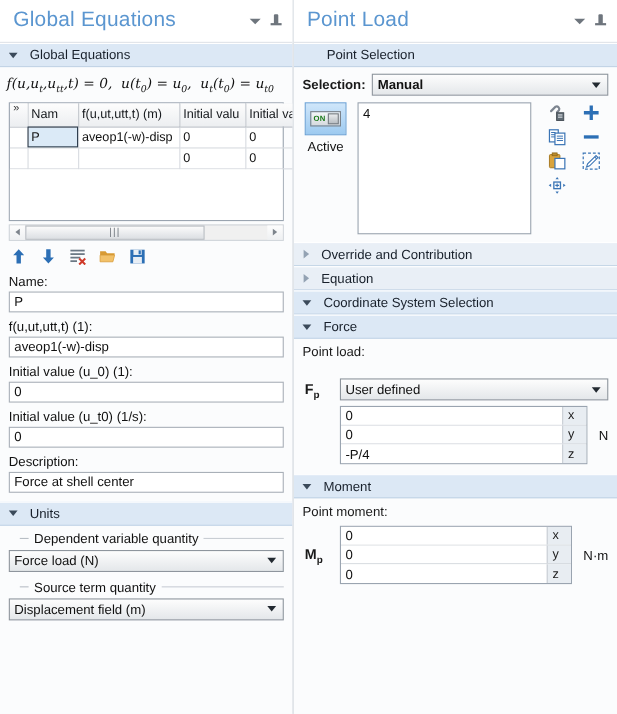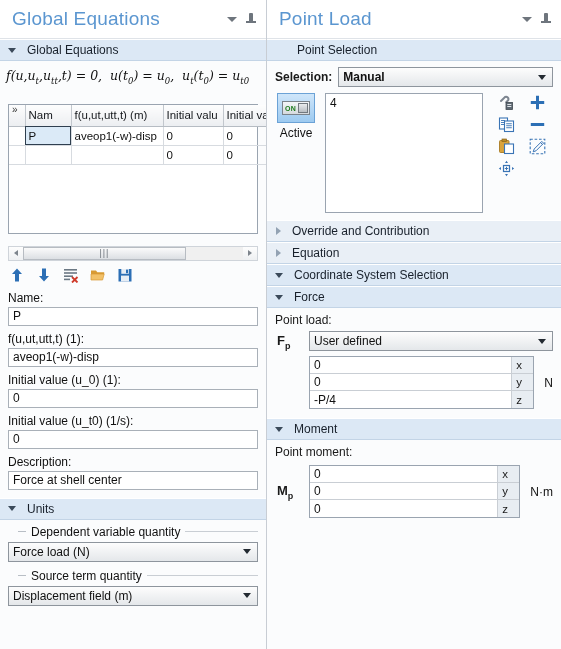--- a/index.html
+++ b/index.html
@@ -125,24 +125,24 @@
     font-size: 12.5px;
     color: #111;
     white-space: nowrap;
   }
   .eqn sub {
     font-size: 8.5px;
     font-style: italic;
   }
   
   .tbl-wrap {
-    margin: 12px 8px;
+    margin: 0 8px;
     border: 1px solid #9aa4b0;
     background: #ffffff;
-    height: 130px;
+    height: 108px;
     display: flex;
     flex-direction: column;
     box-sizing: border-box;
   }
   table.grid {
     border-collapse: collapse;
     width: 100%;
     table-layout: fixed;
     font-size: 11.5px;
   }
@@ -703,21 +703,21 @@
         <span>Coordinate System Selection</span>
       </div>
 
 
       <div class="sec-head">
         <span class="tri-down"></span>
         <span>Force</span>
       </div>
 
       <div class="rsec-body">
-        <div style="padding-bottom:3px">Point load:</div>
+        <div style="padding-bottom:16px">Point load:</div>
         <div class="fp-combo-row">
           <span class="vec-sym">F<sub>p</sub></span>
           <span class="combo">
             <span>User defined</span>
             <span class="cb-arr"></span>
           </span>
         </div>
         <div class="vec-row">
           <span class="vec-sym"></span>
           <div class="vec-stack" style="flex:1">

